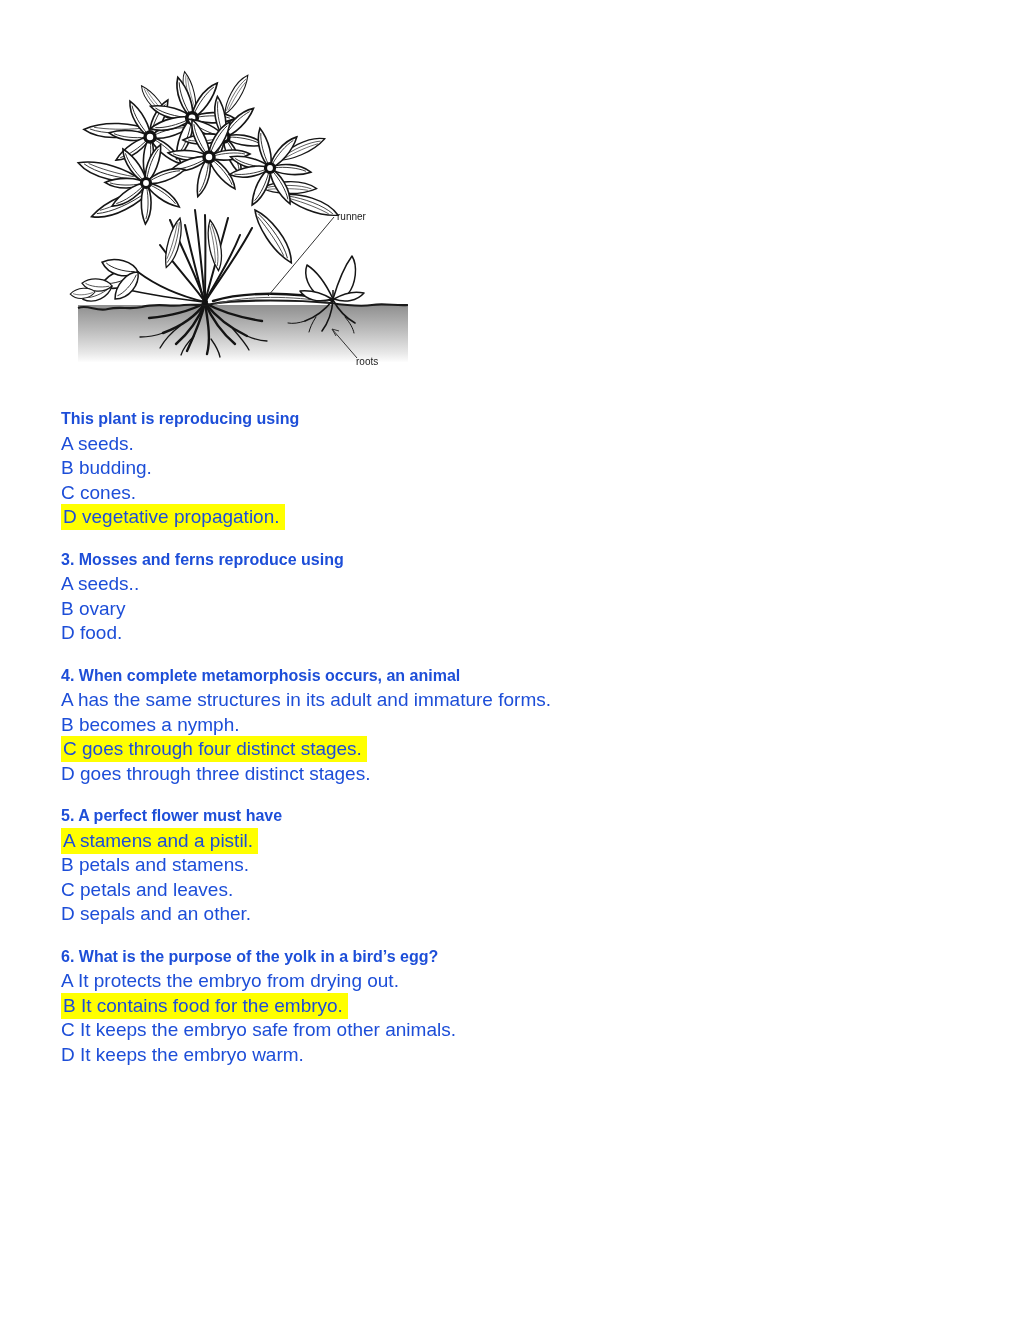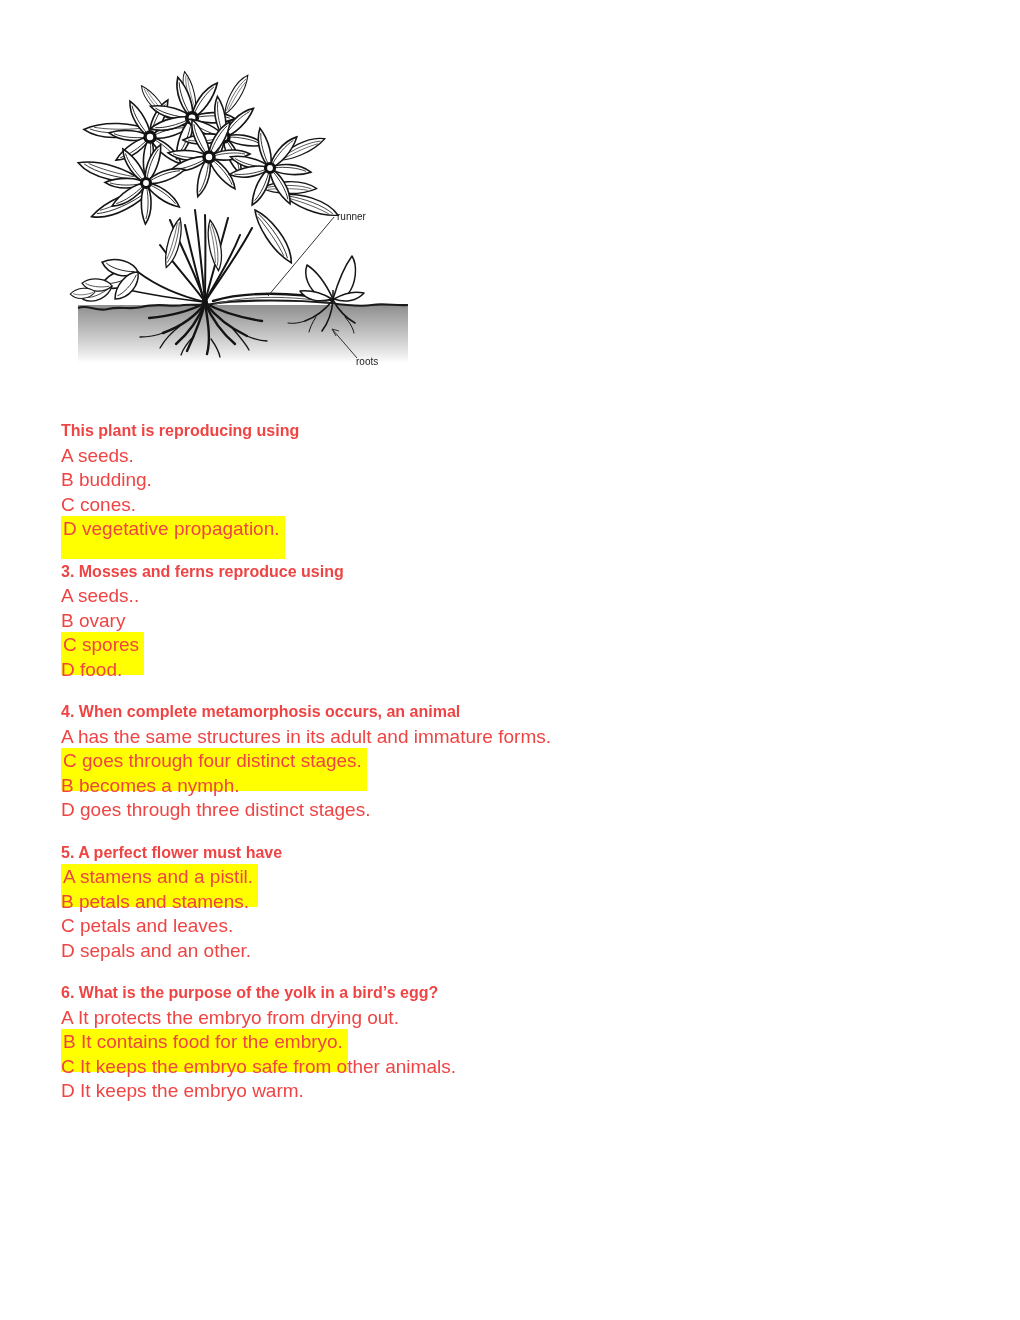--- a/index.html
+++ b/index.html
@@ -1,27 +1,27 @@
 <!DOCTYPE html>
 <html><head>
 <meta charset="utf-8">
 <style>
   html,body{margin:0;padding:0;background:#ffffff;}
   .page{
     position:relative;width:1020px;height:1320px;background:#ffffff;
-    font-family:"Liberation Sans",sans-serif;color:#ef4444;overflow:hidden;
+    font-family:"Liberation Sans",sans-serif;color:#1d4ed8;overflow:hidden;
   }
   .figure{position:absolute;left:0;top:60px;width:430px;height:320px;}
   .figure svg{display:block;width:430px;height:320px;}
   .fig-label{font-size:10px;fill:#222222;font-family:"Liberation Sans",sans-serif;}
   .content{position:absolute;left:61px;top:407px;width:900px;}
-  .qblock{margin:12px 0 18px 0;}
+  .qblock{margin:0 0 18px 0;}
   .qtitle{font-weight:700;font-size:16px;line-height:24.5px;white-space:pre;}
   .qopt{font-size:19px;line-height:24.5px;white-space:pre;}
-  .qopt span[data-state="highlighted"]{background:#ffff00;padding:2px 5px 20px 2px;}
+  .qopt span[data-state="highlighted"]{background:#ffff00;padding:2px 5px 3px 2px;}
 </style>
 </head>
 <body>
 
 <div class="page">
 
   <div class="figure">
     <svg viewBox="0 0 430 320" xmlns="http://www.w3.org/2000/svg">
       <defs>
         <linearGradient id="soilGrad" x1="0" y1="0" x2="0" y2="1">
@@ -209,29 +209,28 @@
       <div class="qopt"><span data-state="normal">A seeds.</span></div>
       <div class="qopt"><span data-state="normal">B budding.</span></div>
       <div class="qopt"><span data-state="normal">C cones.</span></div>
       <div class="qopt"><span data-state="highlighted">D vegetative propagation.</span></div>
     </div>
 
     <div class="qblock">
       <div class="qtitle">3. Mosses and ferns reproduce using</div>
       <div class="qopt"><span data-state="normal">A seeds..</span></div>
       <div class="qopt"><span data-state="normal">B ovary</span></div>
-      <div class="qopt"><span data-state="highlighted">C spores</span></div>
       <div class="qopt"><span data-state="normal">D food.</span></div>
     </div>
 
     <div class="qblock">
       <div class="qtitle">4. When complete metamorphosis occurs, an animal</div>
       <div class="qopt"><span data-state="normal">A has the same structures in its adult and immature forms.</span></div>
+      <div class="qopt"><span data-state="normal">B becomes a nymph.</span></div>
       <div class="qopt"><span data-state="highlighted">C goes through four distinct stages.</span></div>
-      <div class="qopt"><span data-state="normal">B becomes a nymph.</span></div>
       <div class="qopt"><span data-state="normal">D goes through three distinct stages.</span></div>
     </div>
 
     <div class="qblock">
       <div class="qtitle">5. A perfect flower must have</div>
       <div class="qopt"><span data-state="highlighted">A stamens and a pistil.</span></div>
       <div class="qopt"><span data-state="normal">B petals and stamens.</span></div>
       <div class="qopt"><span data-state="normal">C petals and leaves.</span></div>
       <div class="qopt"><span data-state="normal">D sepals and an other.</span></div>
     </div>

